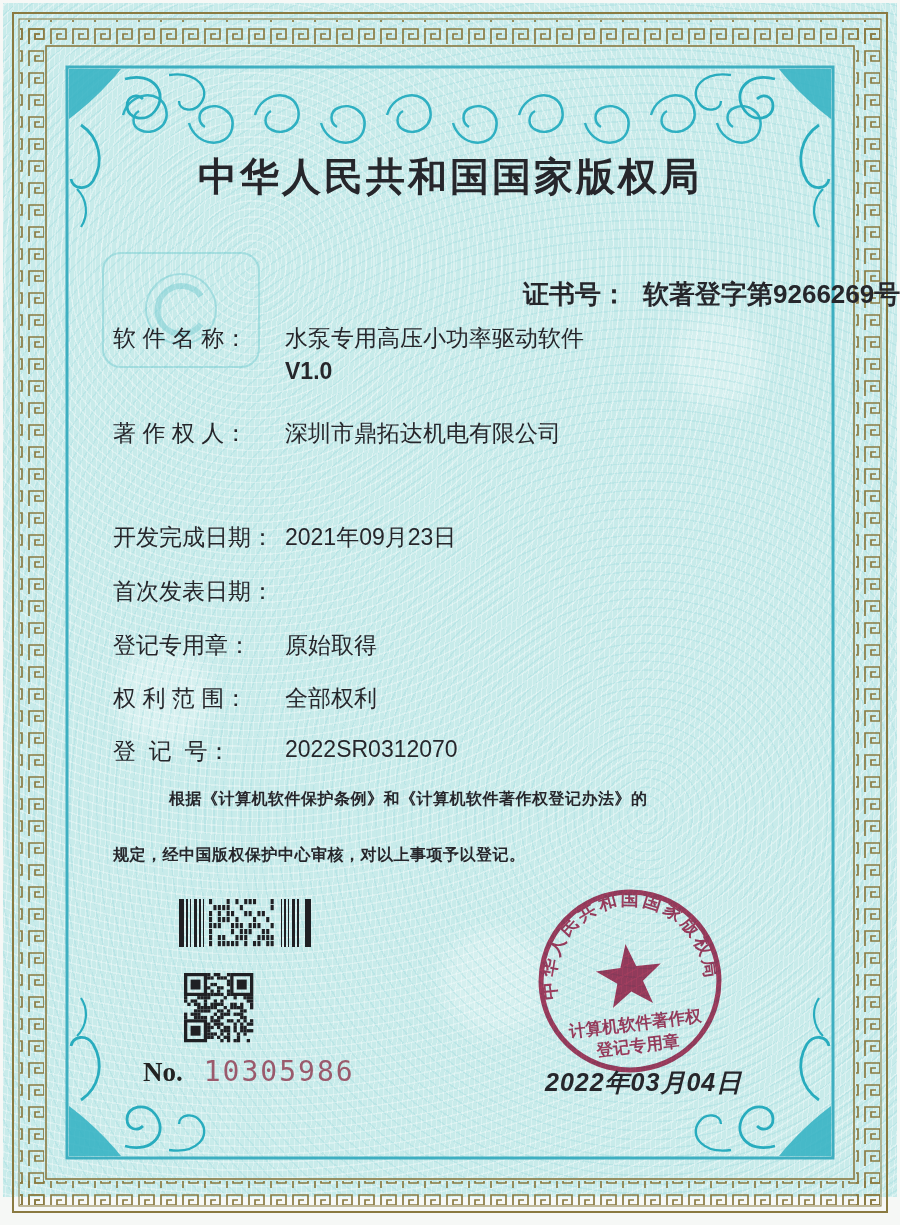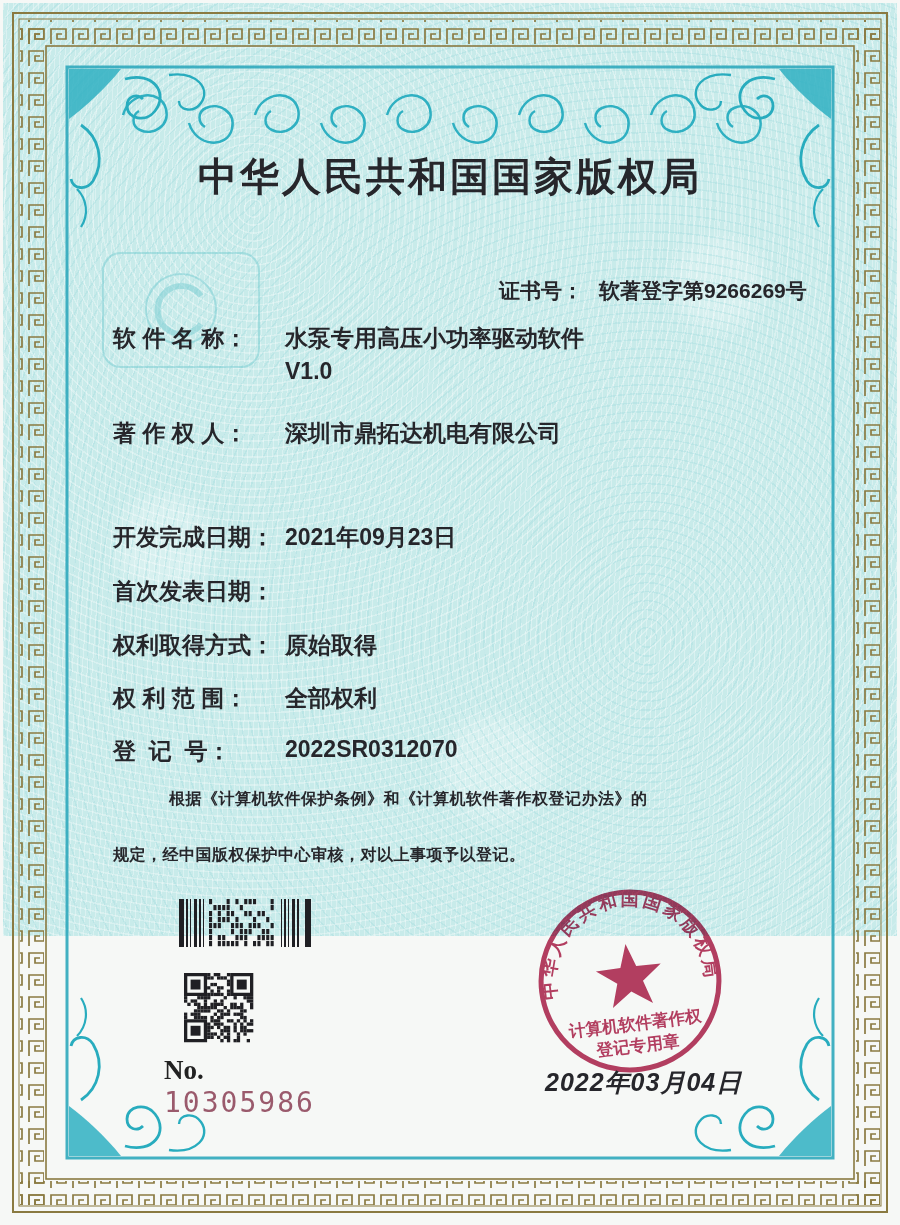--- a/index.html
+++ b/index.html
@@ -1,42 +1,42 @@
 <!DOCTYPE html>
 <html><head>
 <meta charset="utf-8">
 <style>
   html,body{margin:0;padding:0;background:#dfe3e0;}
   .page{position:relative;width:900px;height:1225px;background:#f6f8f6;overflow:hidden;
         font-family:"Liberation Sans",sans-serif;}
-  .cert{position:absolute;left:3px;top:3px;width:894px;height:933px;
+  .cert{position:absolute;left:3px;top:3px;width:894px;height:1194px;
         background-color:#c8ebea;
         background-image:
           repeating-radial-gradient(circle at 28% 22%, rgba(255,255,255,.30) 0 1.5px, rgba(255,255,255,0) 1.5px 8px),
           repeating-radial-gradient(circle at 72% 68%, rgba(150,214,218,.28) 0 1.5px, rgba(255,255,255,0) 1.5px 9px),
           radial-gradient(circle at 18% 58%, rgba(255,255,255,.28) 0 36px, rgba(255,255,255,0) 60px),
           radial-gradient(circle at 80% 30%, rgba(255,255,255,.24) 0 34px, rgba(255,255,255,0) 58px),
           radial-gradient(circle at 55% 82%, rgba(255,255,255,.24) 0 40px, rgba(255,255,255,0) 66px),
           repeating-linear-gradient(94deg, rgba(255,255,255,.32) 0 1px, rgba(255,255,255,0) 1px 5px);}
   .border-svg{position:absolute;left:0;top:0;}
   .title1{position:absolute;top:147px;left:0;width:100%;text-align:center;
           font-family:"Liberation Serif",serif;font-weight:bold;
           font-size:39px;letter-spacing:3px;color:#26262b;}
   .title2{position:absolute;top:200px;left:0;width:100%;text-align:center;
           font-family:"Liberation Serif",serif;font-weight:bold;
           font-size:47px;letter-spacing:4px;color:#26262b;}
-  .certno{position:absolute;top:274px;left:496px;display:flex;gap:16px;
-          font-size:21px;font-weight:bold;color:#26262b;white-space:pre;}
-  .row{position:absolute;left:110px;display:flex;font-size:23px;font-weight:bold;
+  .certno{position:absolute;top:274px;left:520px;display:flex;gap:16px;
+          font-size:26px;font-weight:bold;color:#26262b;white-space:pre;}
+  .row{position:absolute;left:110px;display:flex;font-size:23px;font-weight:normal;
        color:#26262b;white-space:pre;}
   .row .lab{width:172px;}
   .val2{position:absolute;left:282px;font-size:23px;font-weight:bold;color:#26262b;}
   .stmt{position:absolute;font-size:16px;font-weight:bold;color:#26262b;
         letter-spacing:.5px;white-space:nowrap;}
-  .serial{position:absolute;left:140px;top:1052px;display:flex;align-items:baseline;flex-direction:column;}
+  .serial{position:absolute;left:140px;top:1052px;display:flex;align-items:baseline;}
   .serial .pre{font-family:"Liberation Serif",serif;font-weight:bold;font-size:27px;color:#222;}
   .serial .num{font-family:"DejaVu Sans Mono",monospace;font-size:28px;color:#9a5a6c;
                letter-spacing:2px;margin-left:21px;}
   .issue-date{position:absolute;left:542px;top:1063px;font-size:25px;font-weight:bold;
               color:#26262b;letter-spacing:1px;font-style:italic;}
   .barcode{position:absolute;left:176px;top:896px;}
   .qr{position:absolute;left:181px;top:970px;}
   .seal{position:absolute;left:531px;top:882px;width:192px;height:192px;
         transform:rotate(-7deg);opacity:.93;mix-blend-mode:multiply;}
 </style>
@@ -117,21 +117,21 @@
     <div class="row" style="top:519px">
       <span class="lab">开发完成日期：</span>
       <span class="val">2021年09月23日</span>
     </div>
 
     <div class="row" style="top:573px">
       <span class="lab">首次发表日期：</span>
     </div>
 
     <div class="row" style="top:627px">
-      <span class="lab">权利取得方式：</span>
+      <span class="lab">登记专用章：</span>
       <span class="val">原始取得</span>
     </div>
 
     <div class="row" style="top:680px">
       <span class="lab">权 利 范 围：</span>
       <span class="val">全部权利</span>
     </div>
 
     <div class="row" style="top:733px">
       <span class="lab">登  记  号：</span>

